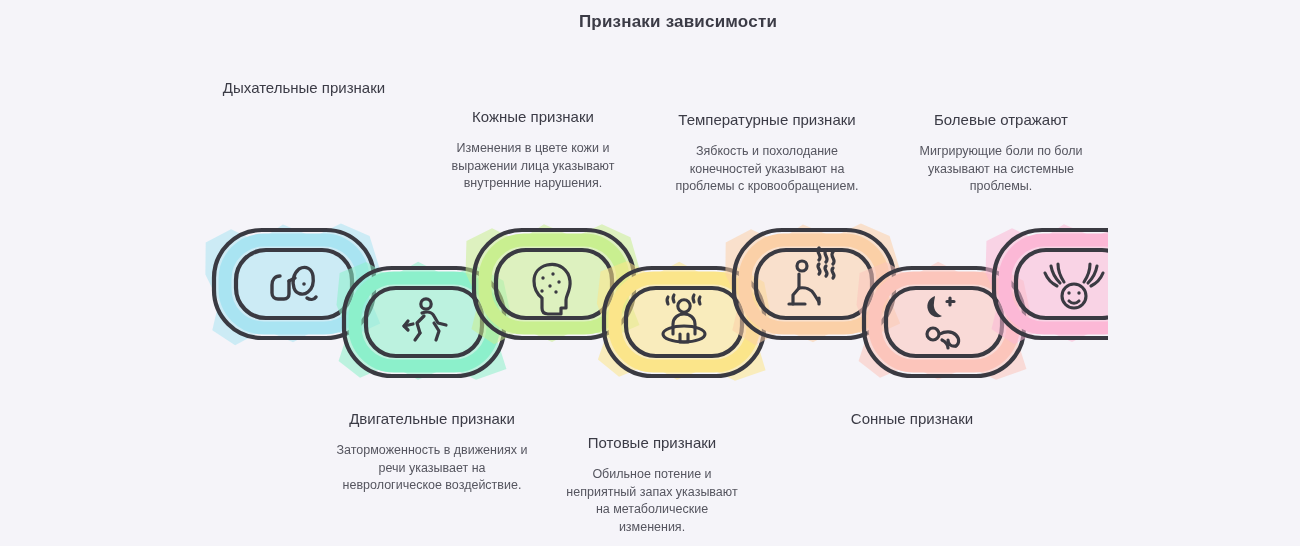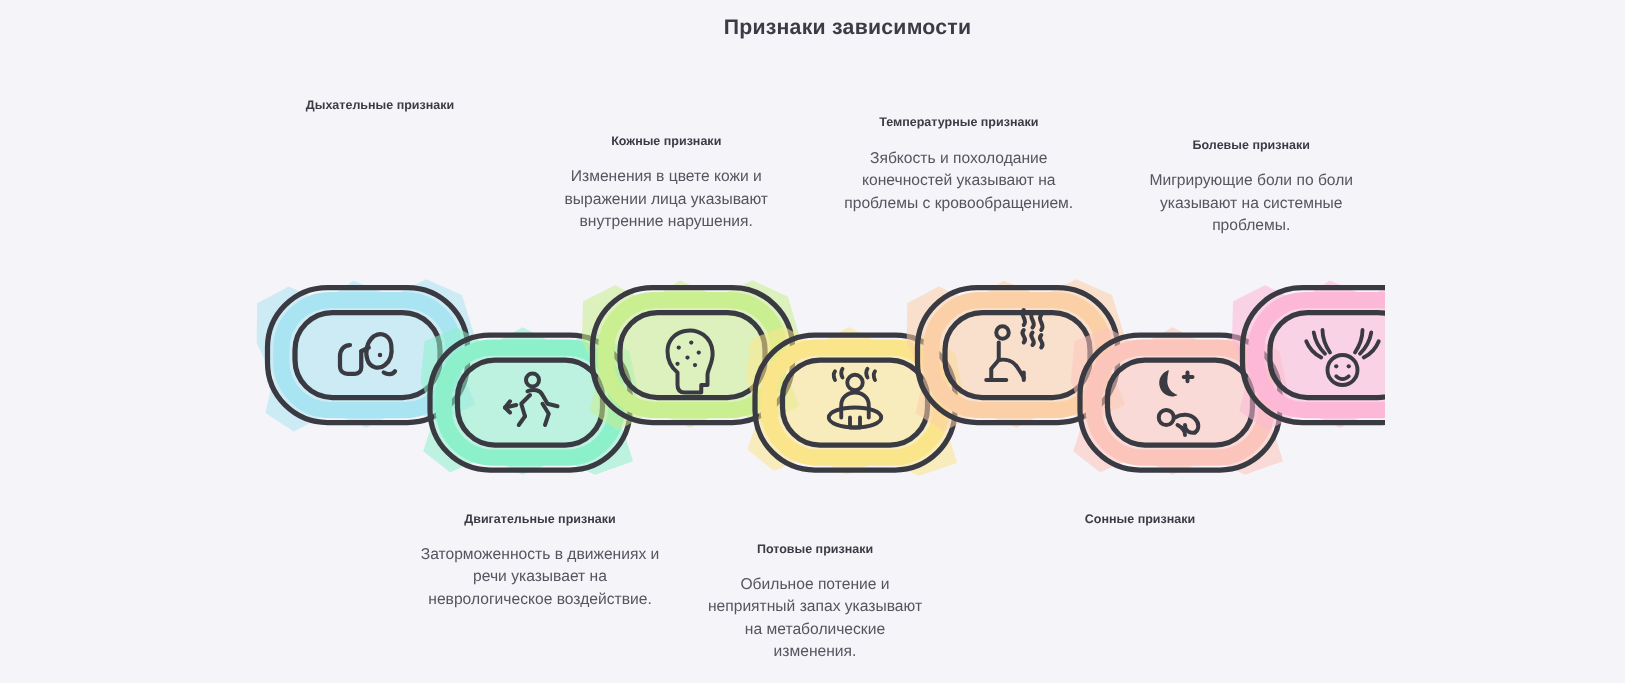--- a/index.html
+++ b/index.html
@@ -33,37 +33,37 @@
     letter-spacing: 0.2px;
     margin-left: 28px;
   }
 
   
   .txt-block {
     position: absolute;
     text-align: center;
   }
   .txt-block .t-head {
-    font-size: 10px;
-    font-weight: bold;
+    font-size: 15px;
+    font-weight: normal;
     color: #3b3b46;
     line-height: 1.33;
     margin-bottom: 13px;
   }
   .txt-block .t-body {
     font-size: 12.5px;
     font-weight: normal;
     color: #55555f;
     line-height: 1.42;
   }
 
   
   .tb-1 { left: 214px;  top: 78px;  width: 180px; }
   .tb-2 { left: 440px;  top: 107px; width: 186px; }
-  .tb-3 { left: 668px;  top: 92px;  width: 198px; }
+  .tb-3 { left: 668px;  top: 110px;  width: 198px; }
   .tb-4 { left: 905px;  top: 110px; width: 192px; }
   
   .tb-5 { left: 334px;  top: 409px; width: 196px; }
   .tb-6 { left: 563px;  top: 433px; width: 178px; }
   .tb-7 { left: 816px;  top: 409px; width: 192px; }
 
   
   #chain-wrap {
     position: absolute;
     left: 198px;
@@ -88,21 +88,21 @@
     <div class="t-head">Кожные признаки</div>
     <div class="t-body">Изменения в цвете кожи и выражении лица указывают внутренние нарушения.</div>
   </div>
 
   <div class="txt-block tb-3">
     <div class="t-head">Температурные признаки</div>
     <div class="t-body">Зябкость и похолодание конечностей указывают на проблемы с кровообращением.</div>
   </div>
 
   <div class="txt-block tb-4">
-    <div class="t-head">Болевые признаки</div>
+    <div class="t-head">Болевые отражают</div>
     <div class="t-body">Мигрирующие боли по боли указывают на системные проблемы.</div>
   </div>
 
   <div class="txt-block tb-5">
     <div class="t-head">Двигательные признаки</div>
     <div class="t-body">Заторможенность в движениях и речи указывает на неврологическое воздействие.</div>
   </div>
 
   <div class="txt-block tb-6">
     <div class="t-head">Потовые признаки</div>

